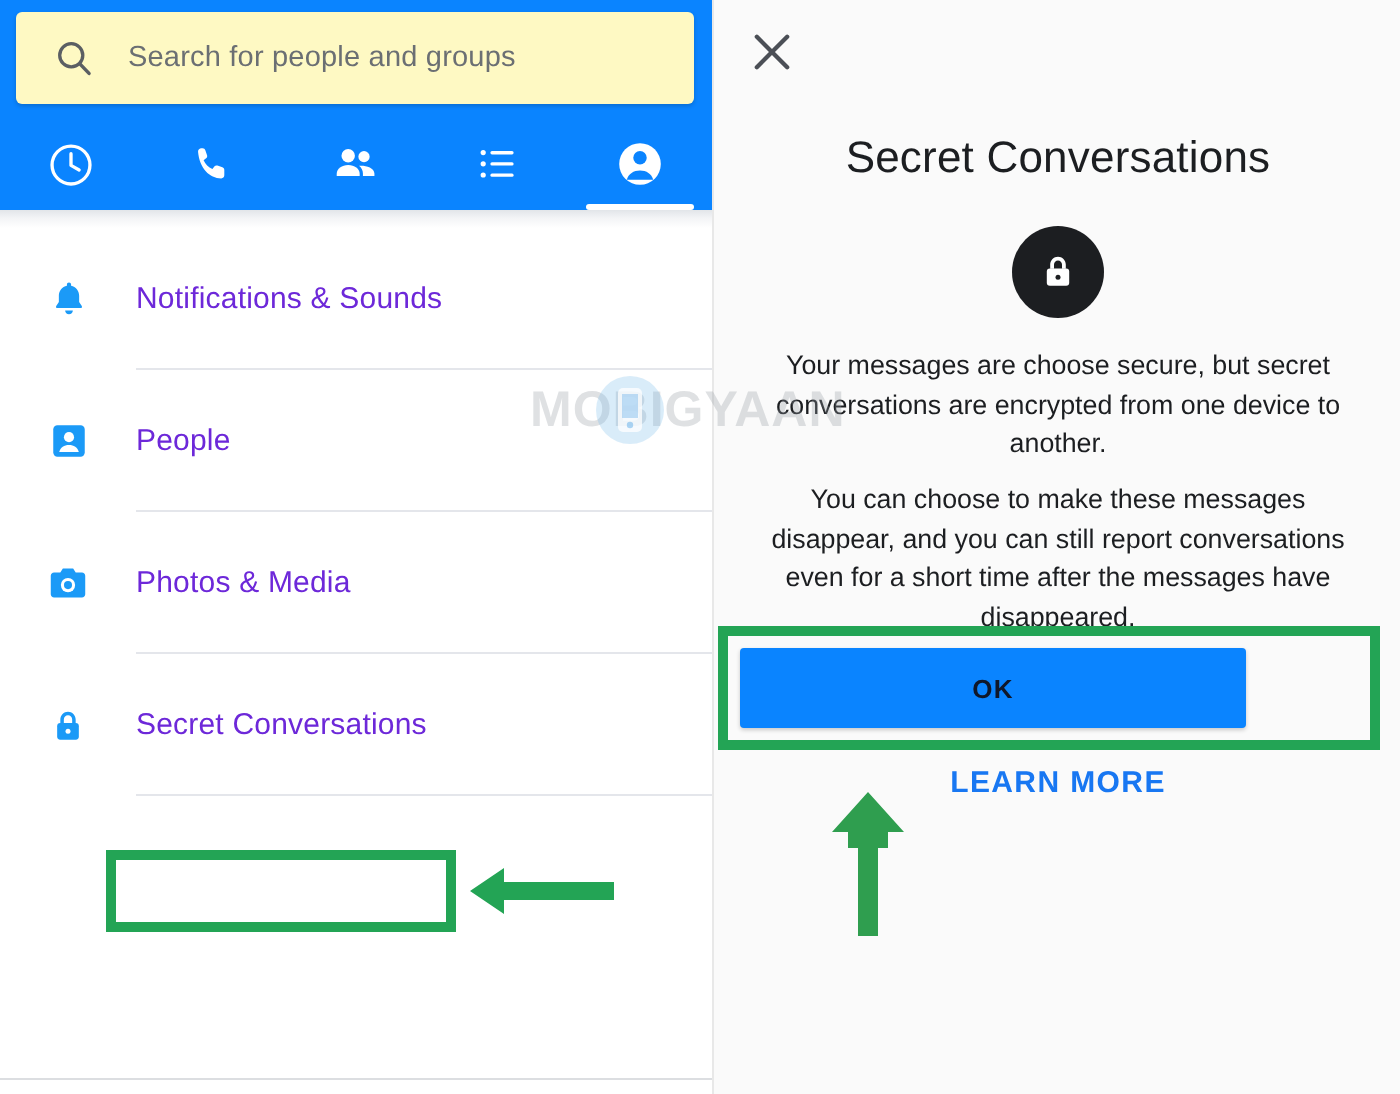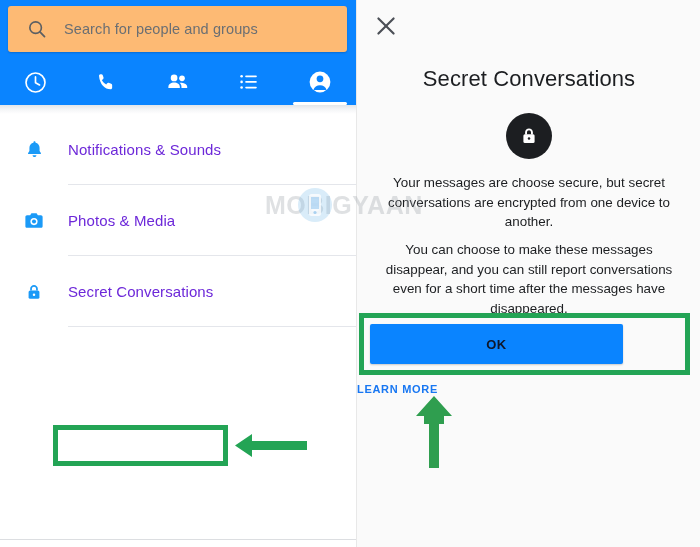--- a/index.html
+++ b/index.html
@@ -19,21 +19,21 @@
     overflow: hidden;
   }
   #search-header {
     position: absolute; left: 0; top: 0;
     width: 356px; height: 59px;
     background: #0a84ff;
   }
   #search-bar {
     position: absolute; left: 8px; top: 6px;
     width: 339px; height: 46px;
-    background: #fdba74;
+    background: #fef9c3;
     border-radius: 3px;
     display: flex; align-items: center;
     box-shadow: 0 1px 2px rgba(0,0,0,0.18);
   }
   #search-icon { margin-left: 18px; width: 22px; height: 22px; display:block; }
   #search-placeholder {
     margin-left: 16px;
     font-size: 14.5px; color: #6b6f73;
     letter-spacing: .1px;
   }
@@ -165,22 +165,22 @@
     color: #0f172a;
     font-family: "Liberation Sans", sans-serif;
     font-size: 13px; font-weight: bold;
     letter-spacing: .6px;
     cursor: pointer;
     z-index: 5;
     box-shadow: 0 1px 2px rgba(0,0,0,.2);
   }
   #learn-more {
     position: absolute; left: 0; top: 383px; width: 344px;
-    text-align: left;
-    font-size: 11px; font-weight: bold;
+    text-align: center;
+    font-size: 15px; font-weight: bold;
     letter-spacing: .7px;
     color: #1877f2;
     cursor: pointer;
   }
   #up-arrow {
     position: absolute; left: 57px; top: 394px;
     width: 40px; height: 76px;
   }
 
   
@@ -267,20 +267,31 @@
           <svg width="21" height="21" viewBox="0 0 24 24">
             <path d="M12 2.6c.7 0 1.2.5 1.2 1.2v.6c2.7.5 4.6 2.9 4.6 5.7v3.6l1.5 2.3c.3.5 0 1.2-.6 1.2H5.3c-.6 0-.9-.7-.6-1.2l1.5-2.3v-3.6c0-2.8 1.9-5.2 4.6-5.7v-.6c0-.7.5-1.2 1.2-1.2z" fill="#1b9af7"></path>
             <path d="M9.8 18.6h4.4c0 1.2-1 2.1-2.2 2.1s-2.2-.9-2.2-2.1z" fill="#1b9af7"></path>
           </svg>
         </span>
         <span class="row-label">Notifications &amp; Sounds</span>
         <div class="row-divider"></div>
       </div>
 
 
+      <div class="list-row">
+        <span class="row-icon">
+          <svg width="21" height="21" viewBox="0 0 24 24">
+            <rect x="3" y="3" width="18" height="18" rx="2.4" fill="#1b9af7"></rect>
+            <circle cx="12" cy="9.8" r="2.9" fill="#ffffff"></circle>
+            <path d="M6.4 18.3c.6-2.6 2.9-4 5.6-4s5 1.4 5.6 4z" fill="#ffffff"></path>
+          </svg>
+        </span>
+        <span class="row-label">People</span>
+        <div class="row-divider"></div>
+      </div>
 
       <div class="list-row">
         <span class="row-icon">
           <svg width="22" height="22" viewBox="0 0 24 24">
             <path d="M9.2 3.6h5.6l1.4 2.1h3.4c1 0 1.8.8 1.8 1.8v10.1c0 1-.8 1.8-1.8 1.8H4.4c-1 0-1.8-.8-1.8-1.8V7.5c0-1 .8-1.8 1.8-1.8h3.4z" fill="#1b9af7"></path>
             <circle cx="12" cy="12.6" r="3.9" fill="#ffffff"></circle>
             <circle cx="12" cy="12.6" r="2.2" fill="#1b9af7"></circle>
           </svg>
         </span>
         <span class="row-label">Photos &amp; Media</span>

